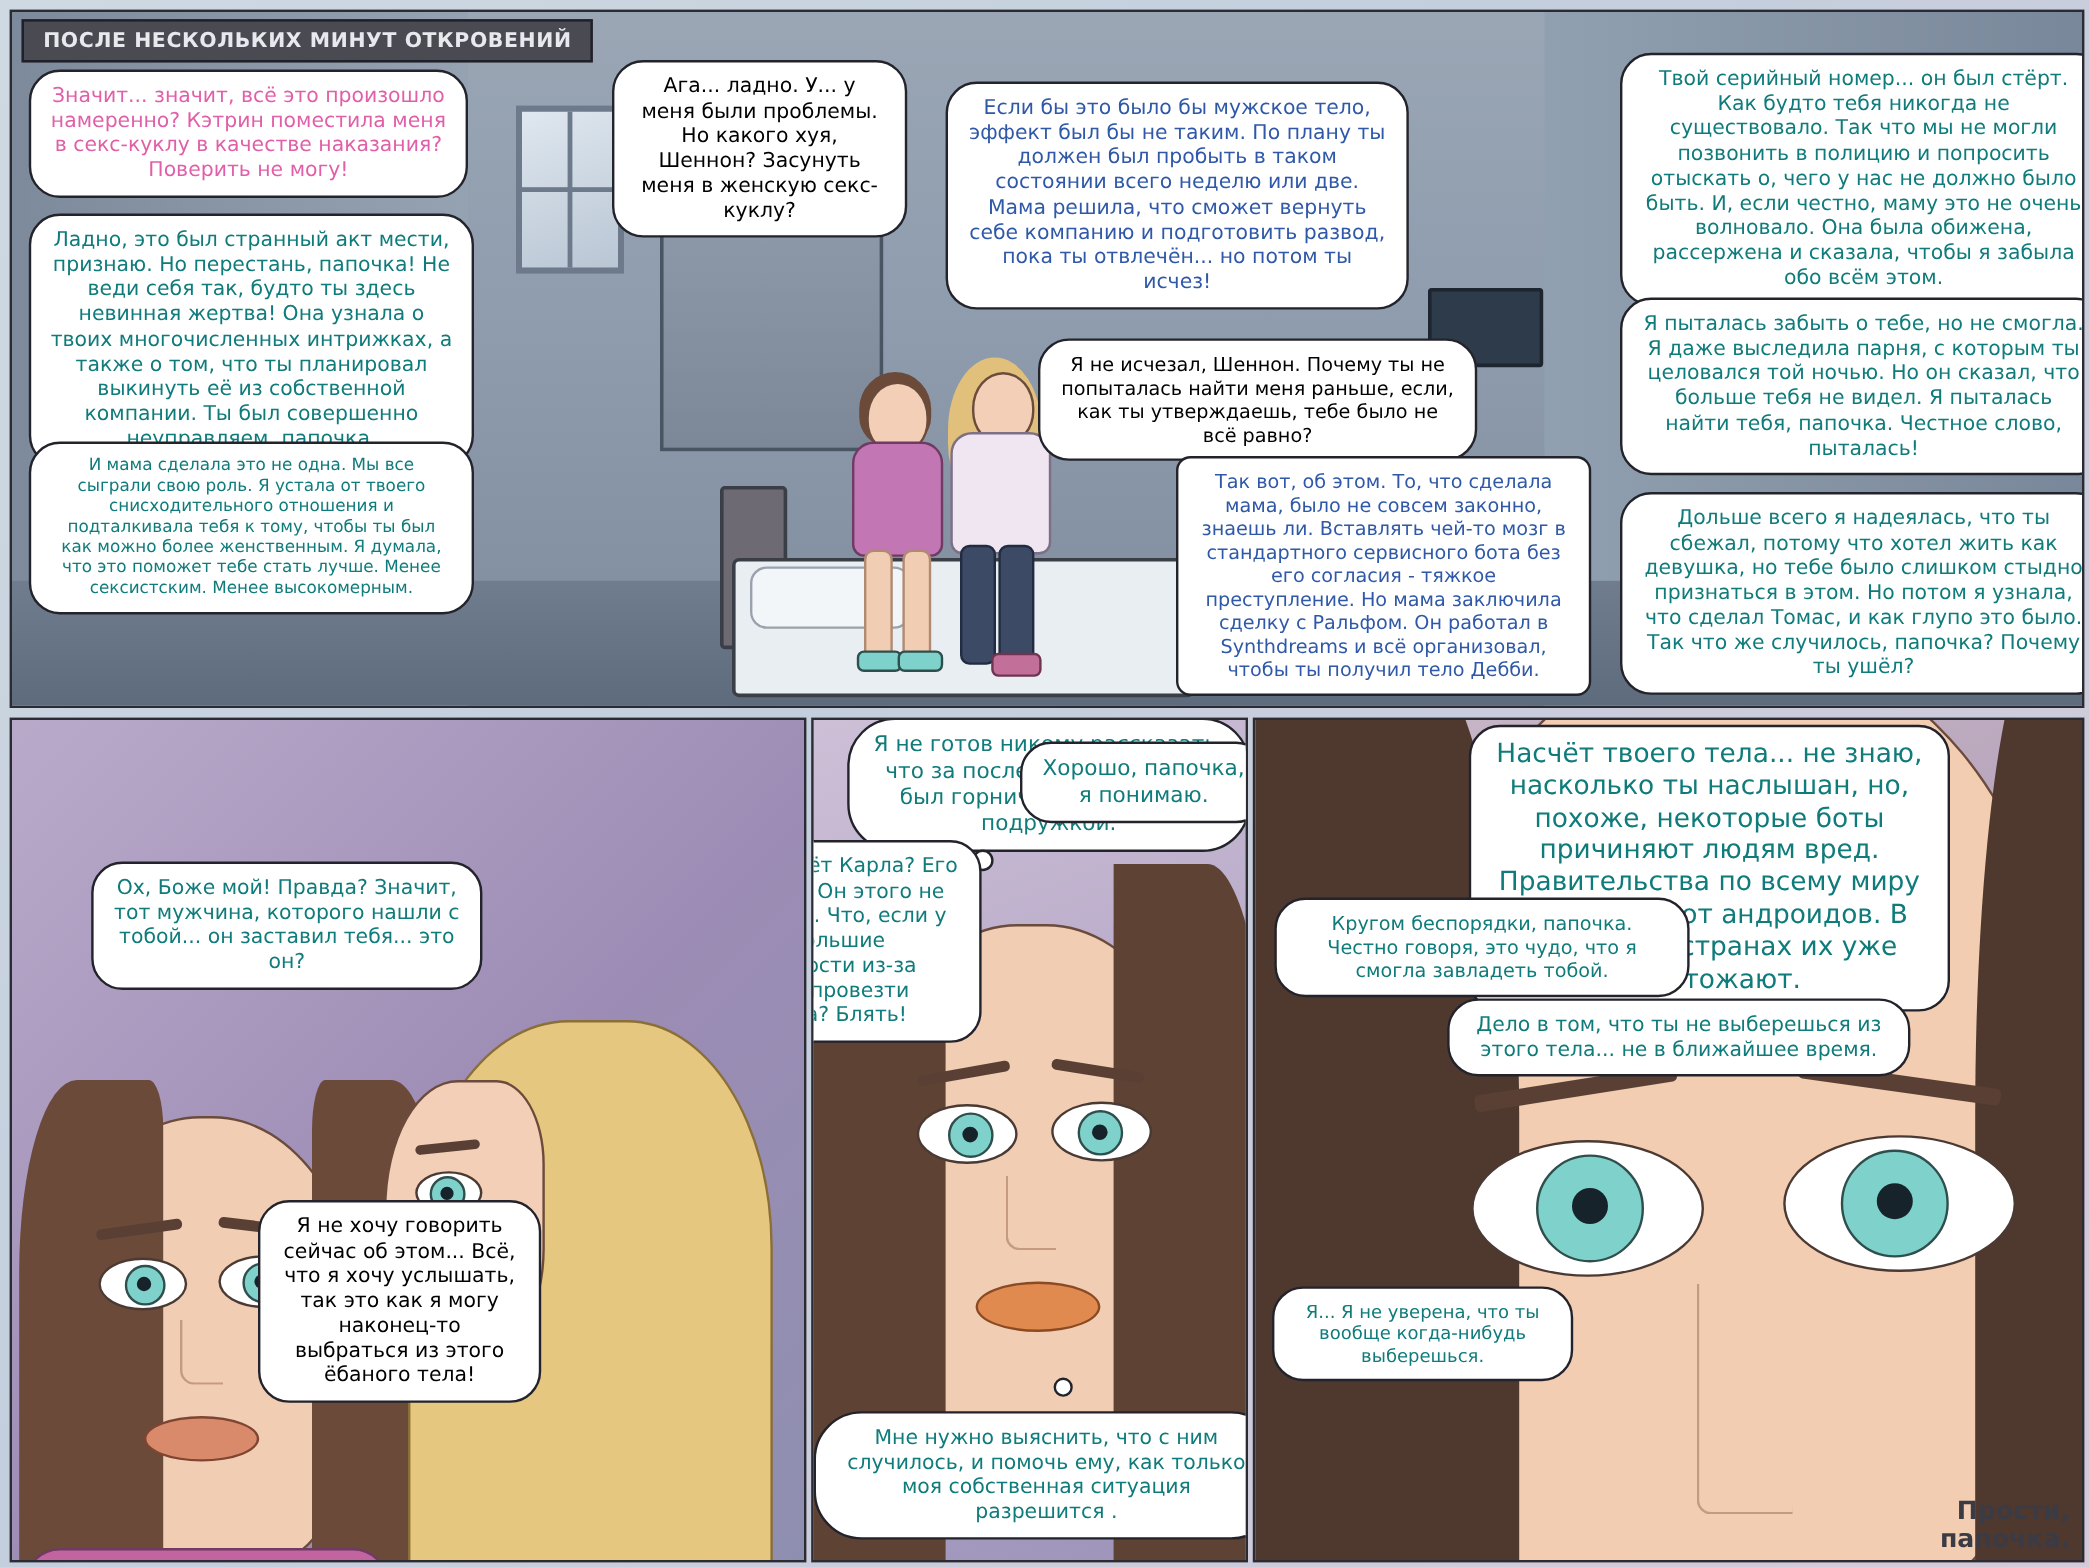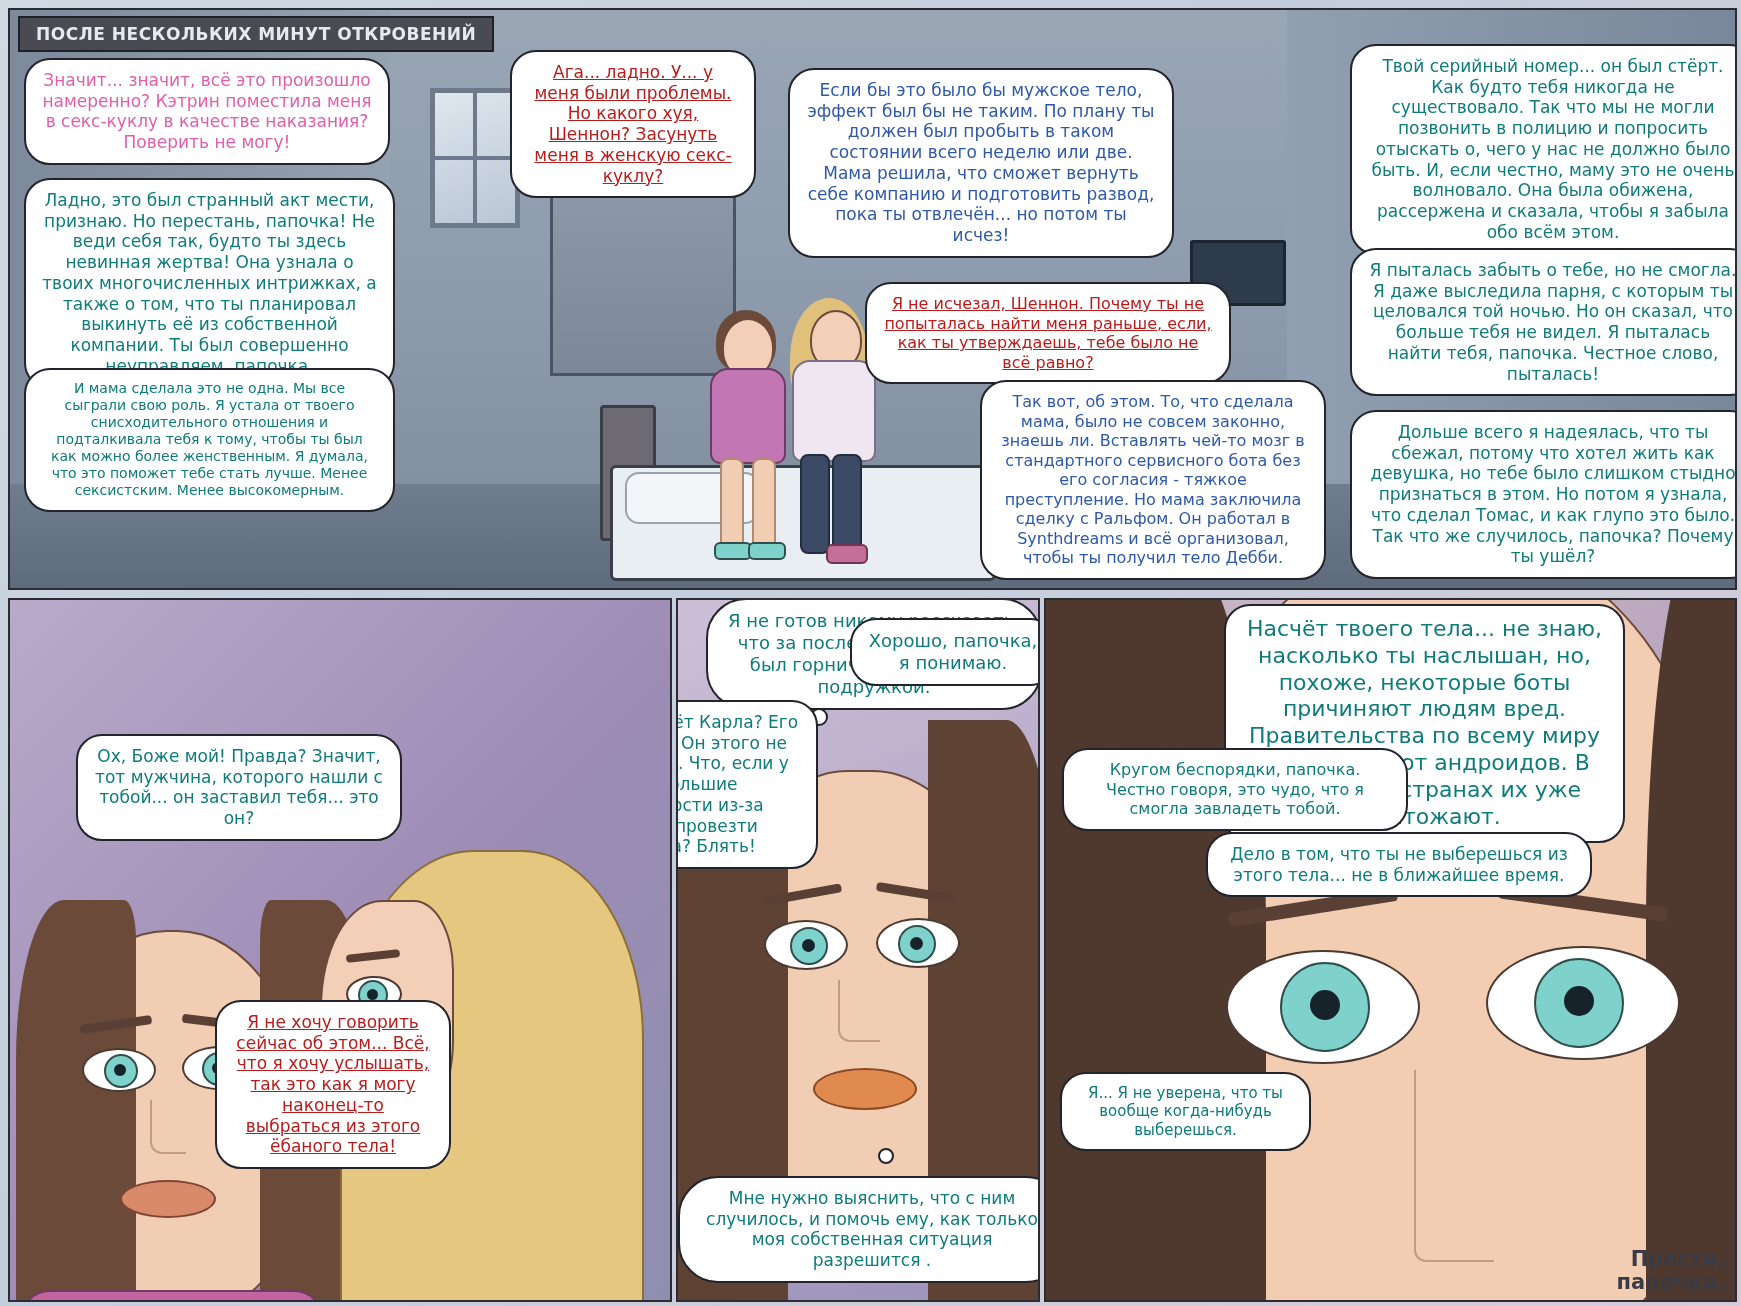--- a/index.html
+++ b/index.html
@@ -43,21 +43,21 @@
   
   .bal{position:absolute;background:#fff;border:2px solid #23232b;border-radius:26px;padding:10px 16px;
        font-family:"DejaVu Sans",sans-serif;text-align:center;line-height:1.22;}
   .bal .t{display:block;}
   .thought{border-radius:40px;}
   .dot{position:absolute;background:#fff;border:2px solid #23232b;border-radius:50%;}
 
   .pink{color:#e05fa8;}
   .teal{color:#0f7b7b;}
   .blue{color:#2f59a8;}
-  .magenta{color:#b91c1c;text-decoration:underline;}
+  .magenta{color:#000000;}
 
   
   .caption{position:absolute;left:8px;top:6px;background:#4a4a52;border:2px solid #20202a;
            color:#e8e8ee;padding:6px 16px;font-size:17px;letter-spacing:.5px;
            font-family:"DejaVu Sans",sans-serif;font-weight:bold;}
 
   
   .credit{position:absolute;right:10px;bottom:6px;color:#3b3b46;font-size:21px;font-weight:bold;text-align:right;line-height:1.1;}
 </style>
 </head>
@@ -108,21 +108,21 @@
     </div>
     <div class="bal magenta" style="left:500px;top:40px;width:210px;font-size:17px;">
       <span class="t">Ага... ладно. У... у меня были проблемы. Но какого хуя, Шеннон? Засунуть меня в женскую секс-куклу?</span>
     </div>
     <div class="bal magenta" style="left:855px;top:272px;width:330px;font-size:16px;">
       <span class="t">Я не исчезал, Шеннон. Почему ты не попыталась найти меня раньше, если, как ты утверждаешь, тебе было не всё равно?</span>
     </div>
     <div class="bal blue" style="left:778px;top:58px;width:350px;font-size:17px;">
       <span class="t">Если бы это было бы мужское тело, эффект был бы не таким. По плану ты должен был пробыть в таком состоянии всего неделю или две. Мама решила, что сможет вернуть себе компанию и подготовить развод, пока ты отвлечён... но потом ты исчез!</span>
     </div>
-    <div class="bal blue" style="left:970px;top:370px;width:310px;font-size:16px;">
+    <div class="bal blue" style="left:970px;top:370px;width:310px;font-size:16px;border-radius:12px;">
       <span class="t">Так вот, об этом. То, что сделала мама, было не совсем законно, знаешь ли. Вставлять чей-то мозг в стандартного сервисного бота без его согласия - тяжкое преступление. Но мама заключила сделку с Ральфом. Он работал в Synthdreams и всё организовал, чтобы ты получил тело Дебби.</span>
     </div>
     <div class="bal teal" style="left:1340px;top:34px;width:370px;font-size:17px;">
       <span class="t">Твой серийный номер... он был стёрт. Как будто тебя никогда не существовало. Так что мы не могли позвонить в полицию и попросить отыскать о, чего у нас не должно было быть. И, если честно, маму это не очень волновало. Она была обижена, рассержена и сказала, чтобы я забыла обо всём этом.</span>
     </div>
     <div class="bal teal" style="left:1340px;top:238px;width:370px;font-size:17px;">
       <span class="t">Я пыталась забыть о тебе, но не смогла. Я даже выследила парня, с которым ты целовался той ночью. Но он сказал, что больше тебя не видел. Я пыталась найти тебя, папочка. Честное слово, пыталась!</span>
     </div>
     <div class="bal teal" style="left:1340px;top:400px;width:370px;font-size:17px;">
       <span class="t">Дольше всего я надеялась, что ты сбежал, потому что хотел жить как девушка, но тебе было слишком стыдно признаться в этом. Но потом я узнала, что сделал Томас, и как глупо это было. Так что же случилось, папочка? Почему ты ушёл?</span>
@@ -156,21 +156,21 @@
       <div class="brow" style="left:336px;top:352px;width:54px;height:8px;transform:rotate(-6deg);"></div>
       <div class="eye" style="left:336px;top:376px;width:52px;height:32px;">
         <div class="iris" style="left:10px;top:2px;width:26px;height:26px;">
             <div class="pupil" style="left:7px;top:7px;width:11px;height:11px;"></div>
           </div>
       </div>
       <div class="lips" style="left:322px;top:462px;width:56px;height:40px;background:#d36a7e;"></div>
       <div style="position:absolute;left:380px;top:700px;width:280px;height:120px;background:#ded3ea;border:2px solid #7d6f86;border-radius:24px 24px 0 0;"></div>
     </div>
 
-    <div class="bal teal" style="left:66px;top:134px;width:290px;font-size:17px;">
+    <div class="bal teal" style="left:66px;top:118px;width:290px;font-size:17px;">
       <span class="t">Ох, Боже мой! Правда? Значит, тот мужчина, которого нашли с тобой... он заставил тебя... это он?</span>
     </div>
     <div class="bal magenta" style="left:205px;top:400px;width:200px;font-size:17px;">
       <span class="t">Я не хочу говорить сейчас об этом... Всё, что я хочу услышать, так это как я могу наконец-то выбраться из этого ёбаного тела!</span>
     </div>
   </div>
 
   <div class="panel" style="left:676px;top:598px;width:360px;height:700px;background:linear-gradient(160deg,#cdbfd6,#b0a3c4 60%,#9d93ba);">
     <div class="faceWrap">
       <div style="position:absolute;left:30px;top:170px;width:300px;height:470px;background:#f0cdb3;border-radius:46% 46% 40% 40%;border:2px solid #6b4b3c;"></div>

